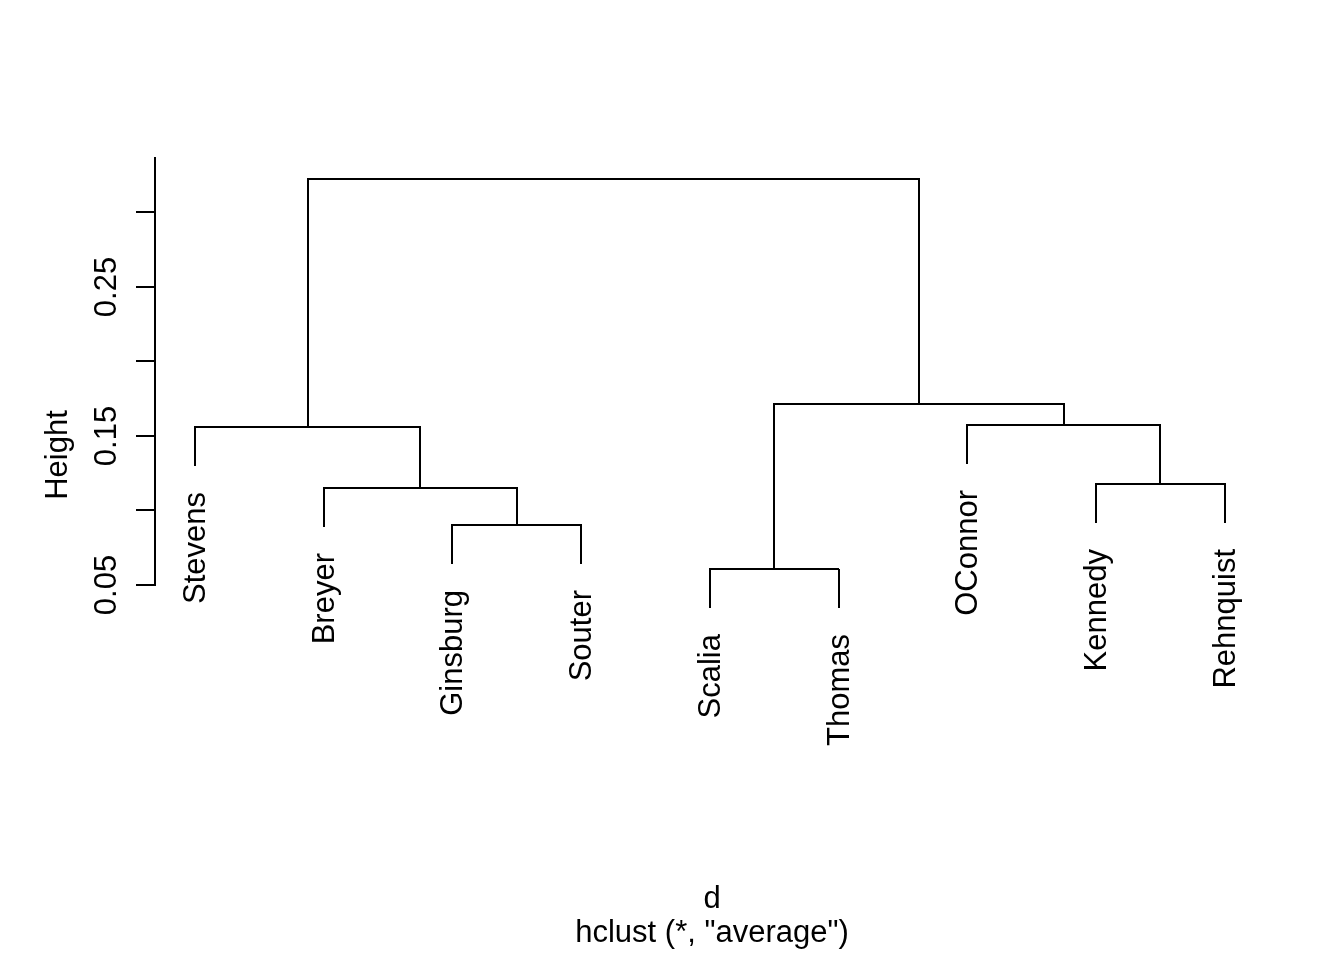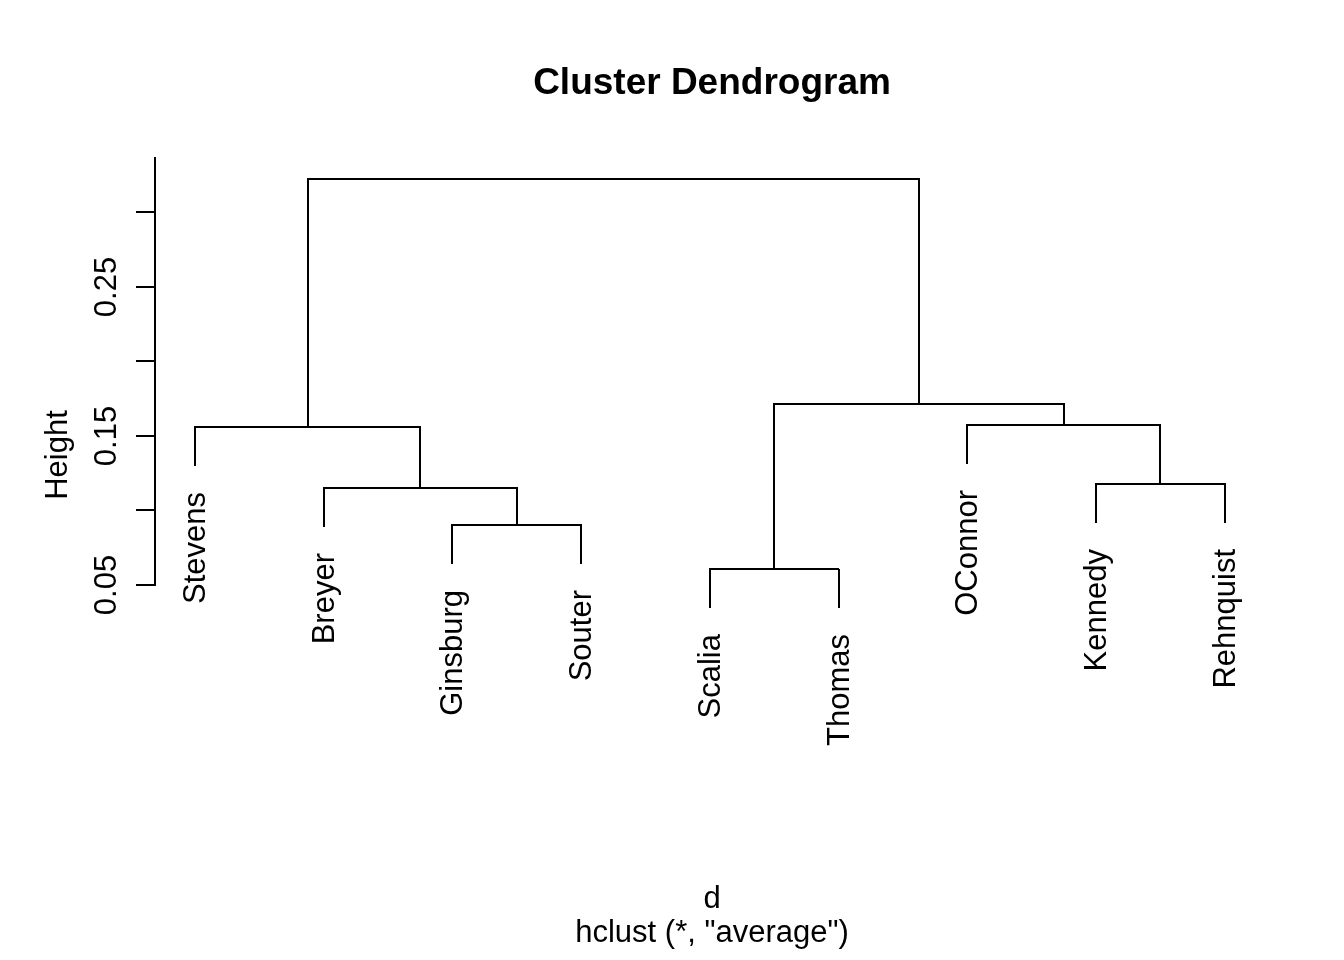--- a/index.html
+++ b/index.html
@@ -13,21 +13,20 @@
   .leaf-label{font-size:31px;line-height:34px;}
   .chart-title{position:absolute;left:712px;top:60px;transform:translateX(-50%);
                font-size:37px;line-height:43px;font-weight:bold;white-space:nowrap;}
   .center-x{position:absolute;left:712px;transform:translateX(-50%);white-space:nowrap;}
 </style>
 </head>
 <body>
 
 <div class="canvas">
 
-  <div class="chart-title">Cluster Dendrogram</div>
 
   <div id="axis">
       <div class="seg" style="left: 154px; top: 156.796px; width: 2px; height: 429.204px;"></div>
       <div class="seg" style="left: 136px; top: 584px; width: 20px; height: 2px;"></div>
       <div class="seg" style="left: 136px; top: 509.4px; width: 20px; height: 2px;"></div>
       <div class="seg" style="left: 136px; top: 434.8px; width: 20px; height: 2px;"></div>
       <div class="seg" style="left: 136px; top: 360.2px; width: 20px; height: 2px;"></div>
       <div class="seg" style="left: 136px; top: 285.6px; width: 20px; height: 2px;"></div>
       <div class="seg" style="left: 136px; top: 211px; width: 20px; height: 2px;"></div>
       <div class="rot rot-center txt" style="left: 90px; top: 585px;">0.05</div>

